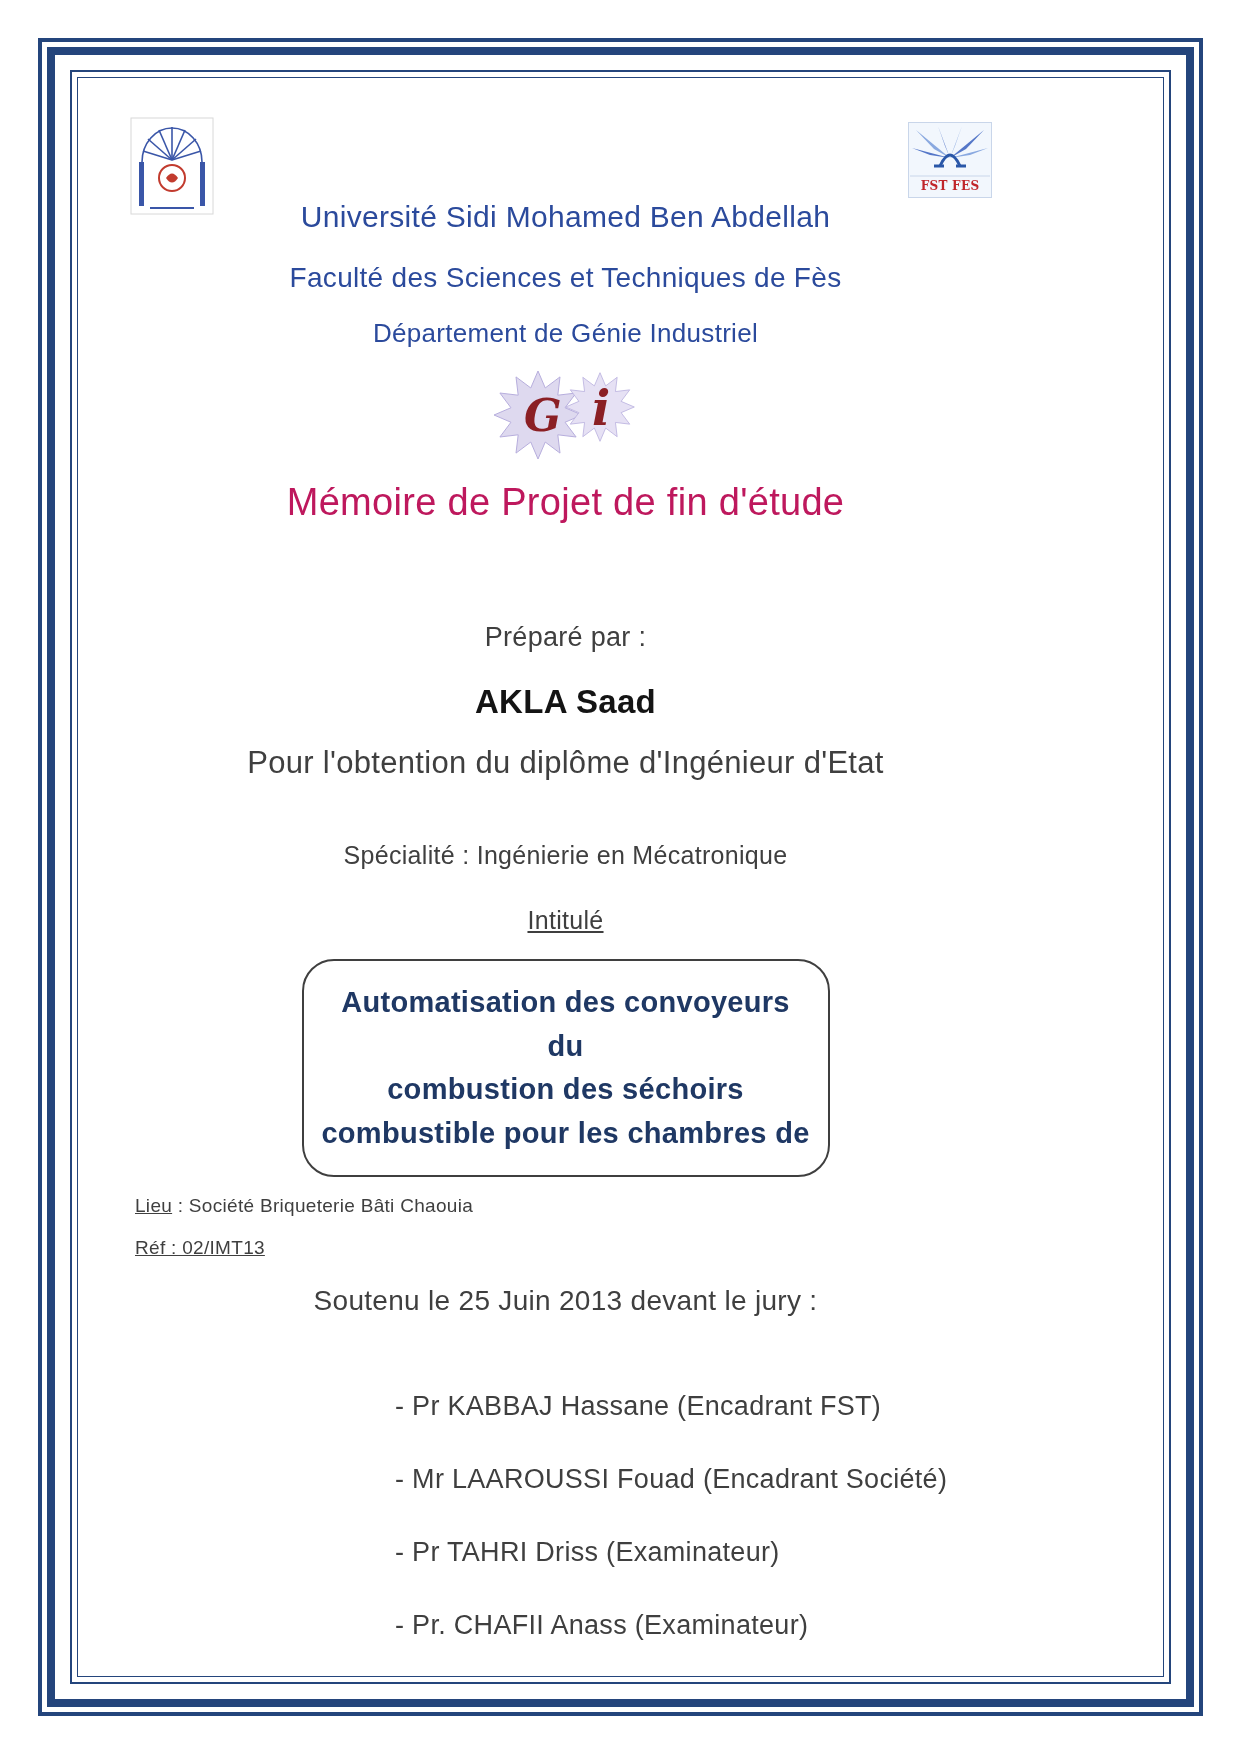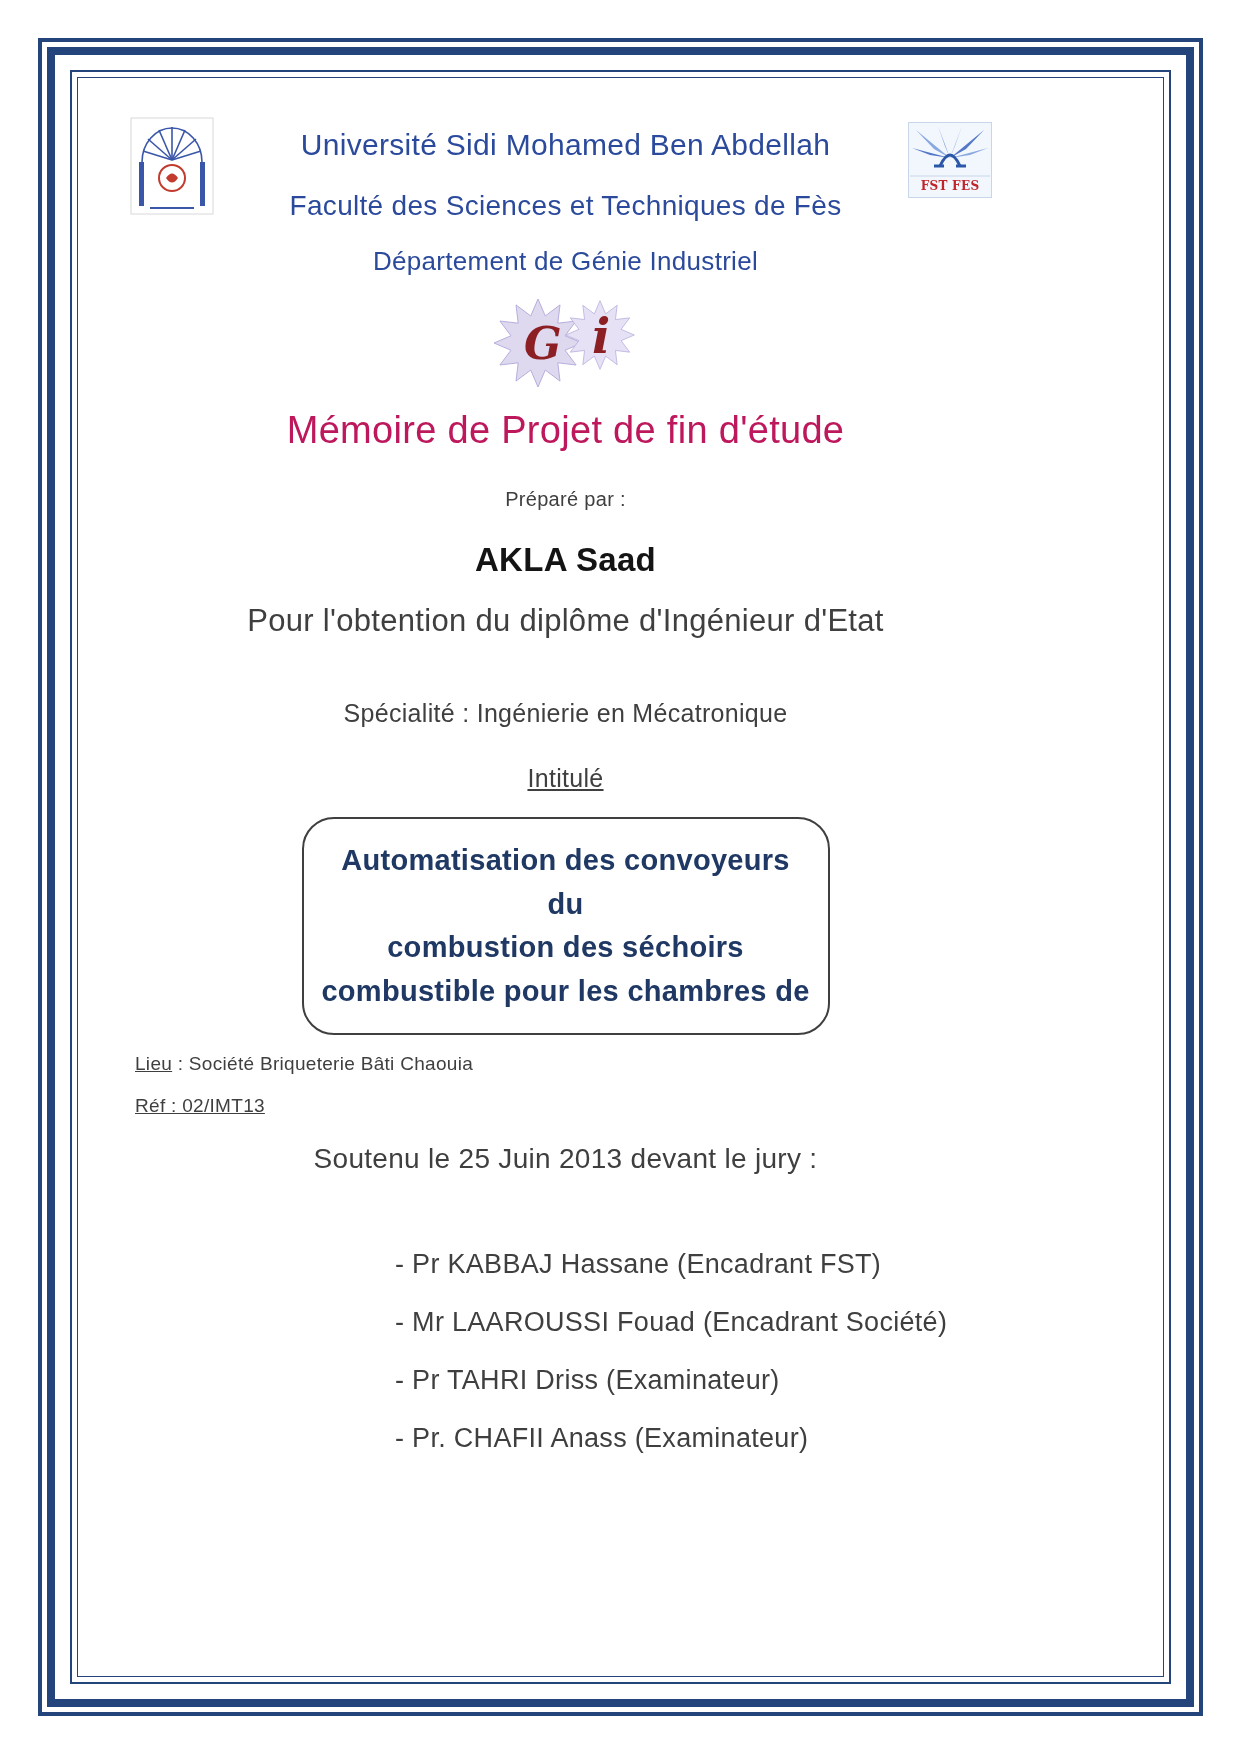--- a/index.html
+++ b/index.html
@@ -19,48 +19,48 @@
 
   .content {
     position:absolute; top:80px; left:90px; right:200px; bottom:80px;
     text-align:center; color:#3f3f3f; letter-spacing:0.3px;
   }
 
   .logo-univ { position:absolute; left:40px; top:36px; width:84px; height:100px; }
   .logo-fst  { position:absolute; right:48px; top:42px; width:86px; height:76px; }
 
   .blue { color:#2b4a9c; }
-  .univ-name { margin-top:48px; font-size:30px; }
+  .univ-name { margin-top:120px; font-size:30px; }
   .faculty   { margin-top:28px; font-size:28px; }
   .dept      { margin-top:24px; font-size:26px; }
 
   .gi-logo { margin-top:14px; height:100px; display:flex; justify-content:center; }
 
   .doc-type { margin-top:18px; font-size:38px; color:#be185d; }
-  .prepared { margin-top:36px; font-size:20px; }
+  .prepared { margin-top:98px; font-size:27px; }
   .author   { margin-top:30px; font-size:33px; font-weight:bold; color:#141414; }
   .degree   { margin-top:24px; font-size:31px; }
   .specialty{ margin-top:60px; font-size:25px; }
   .intitule { margin-top:36px; font-size:25px; text-decoration:underline; }
 
   .title-box {
     margin:24px auto 0; width:528px;
     border:2px solid #3f3f3f; border-radius:32px;
     padding:20px 16px;
     font-size:29px; font-weight:bold; color:#1f3864; line-height:1.5;
   }
 
   .lieu { margin:18px 0 0 45px; text-align:left; font-size:19px; }
   .lieu .lbl { text-decoration:underline; }
   .ref  { margin:20px 0 0 45px; text-align:left; font-size:19px; text-decoration:underline; }
 
   .defense { margin-top:26px; font-size:28px; }
 
   .jury { margin:74px 0 0 305px; text-align:left; font-size:27px; color:#3f3f3f; }
-  .jury .jury-line + .jury-line { margin-top:27px; }
+  .jury .jury-line + .jury-line { margin-top:42px; }
 
   svg text { font-family:"DejaVu Serif", serif; }
 </style>
 </head>
 <body>
 
 <div class="page">
 
   <div class="b1"></div>
   <div class="b2"></div>

